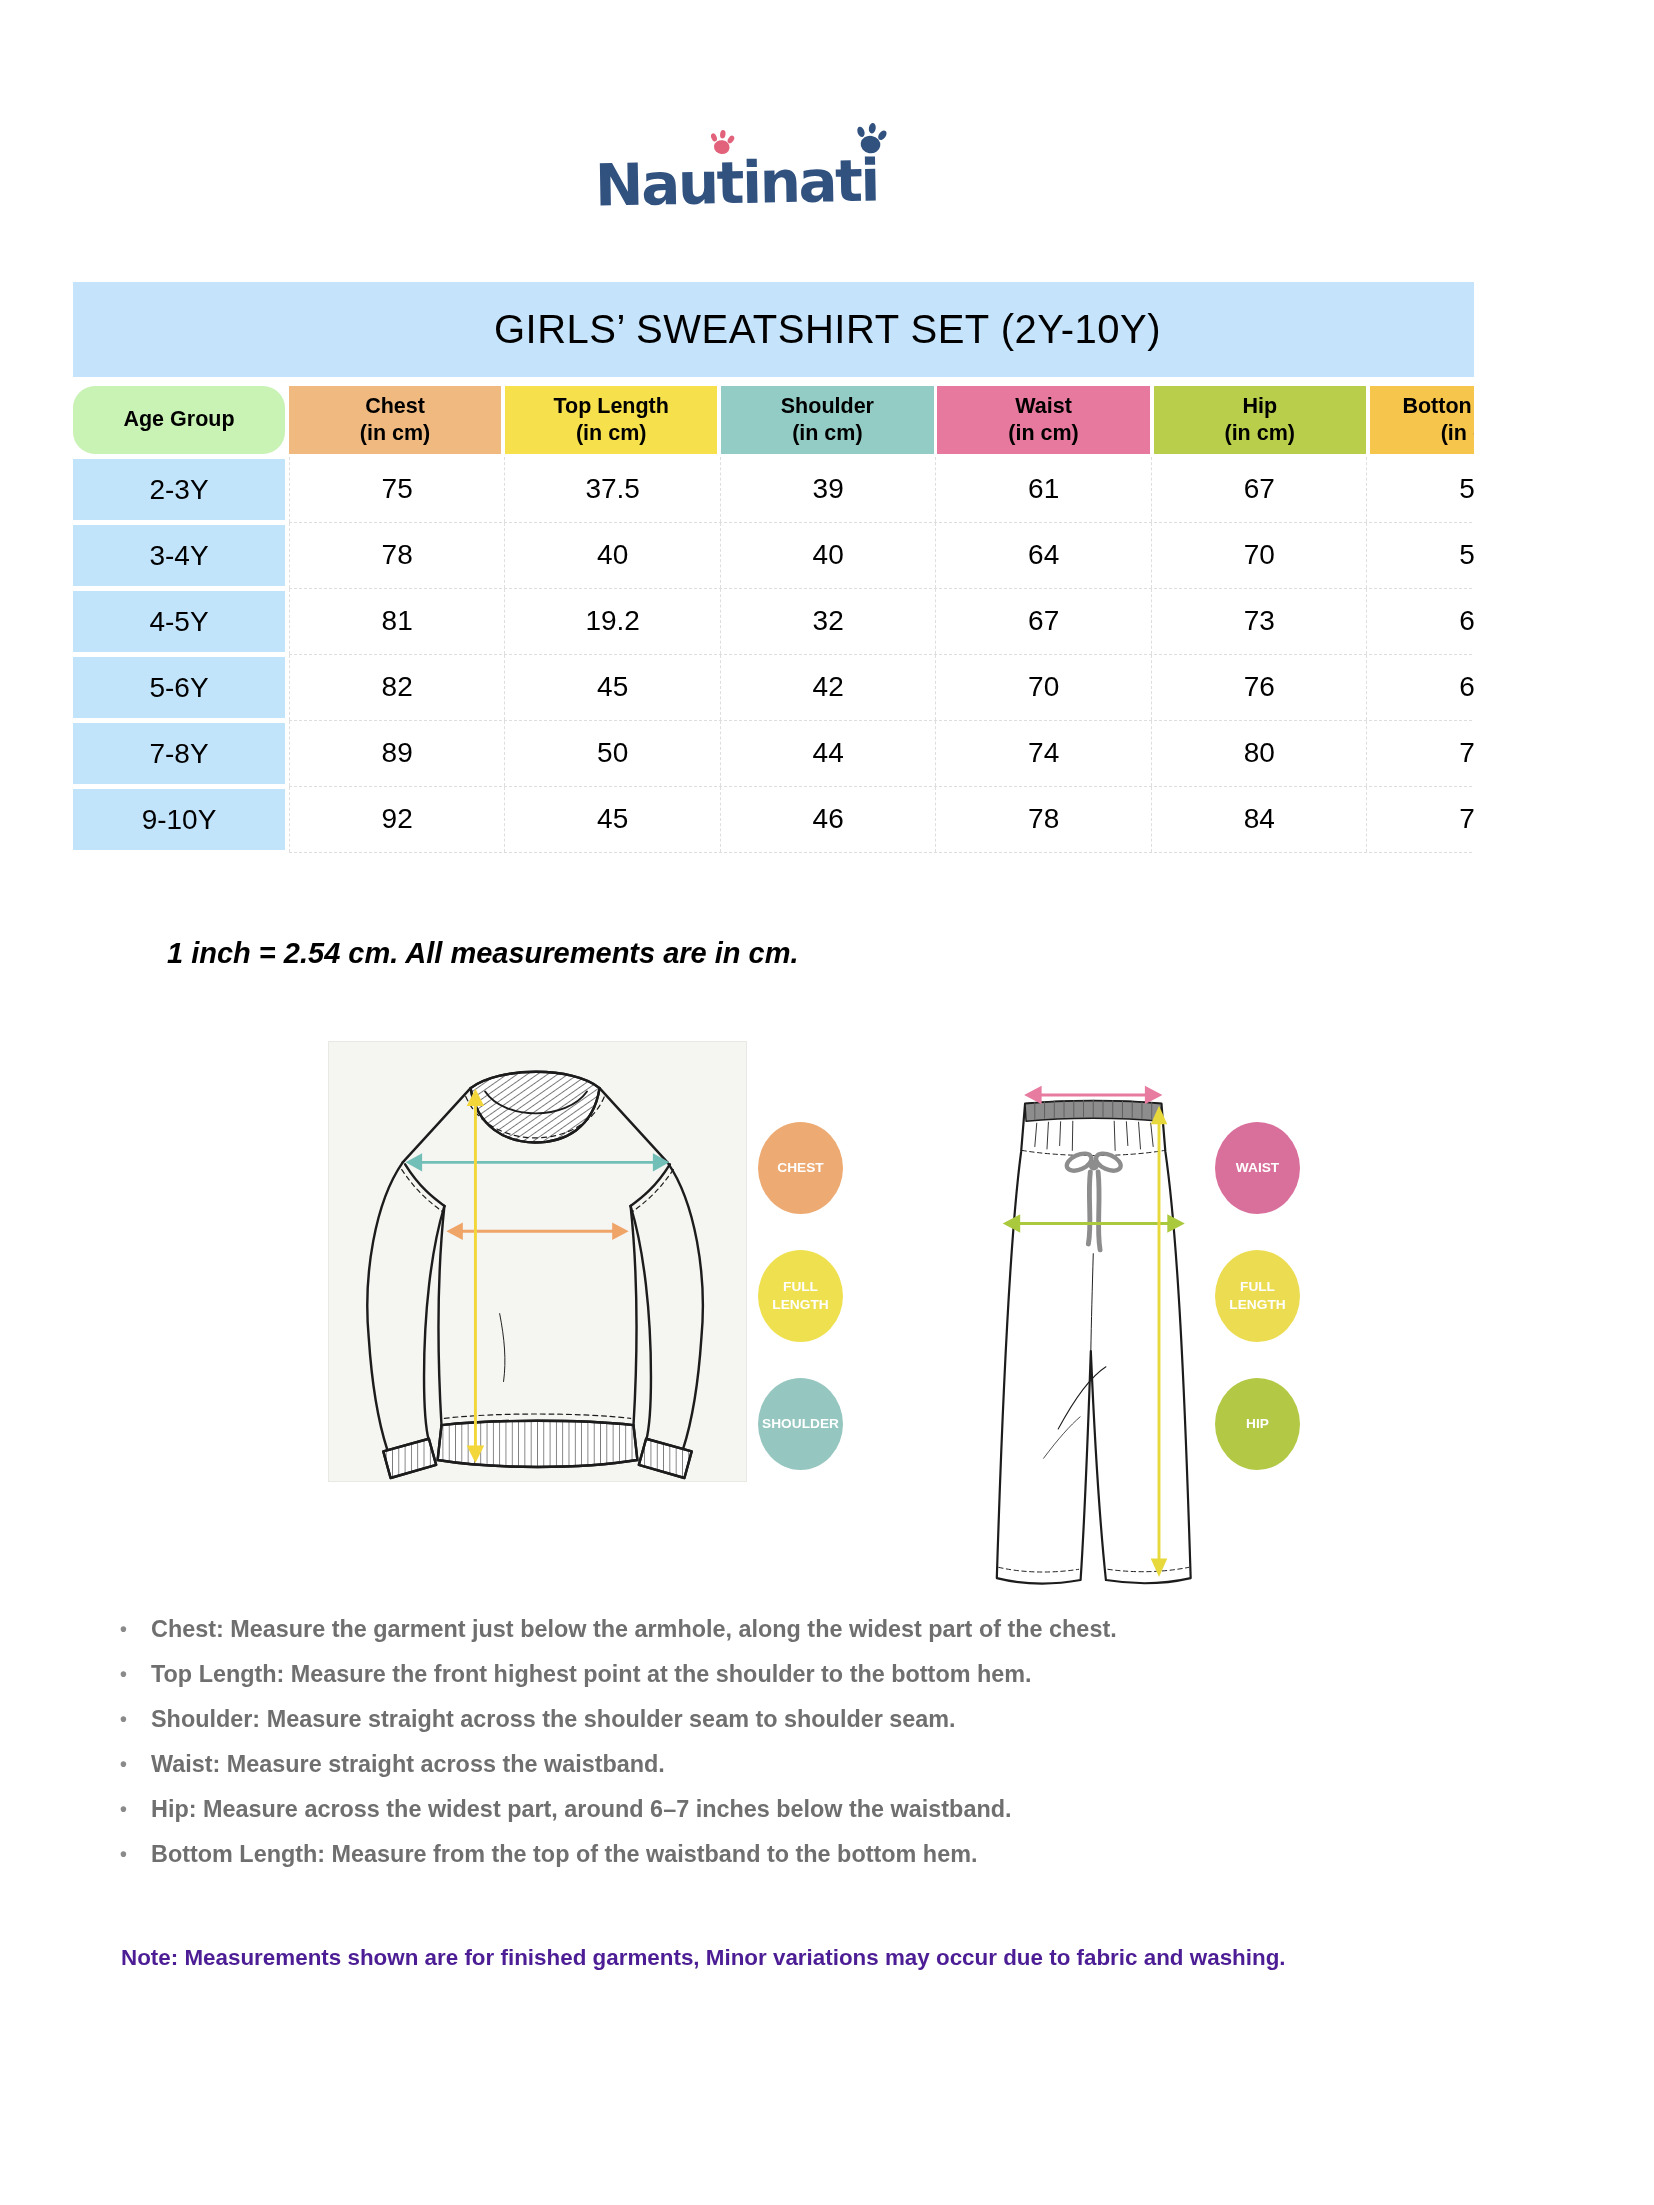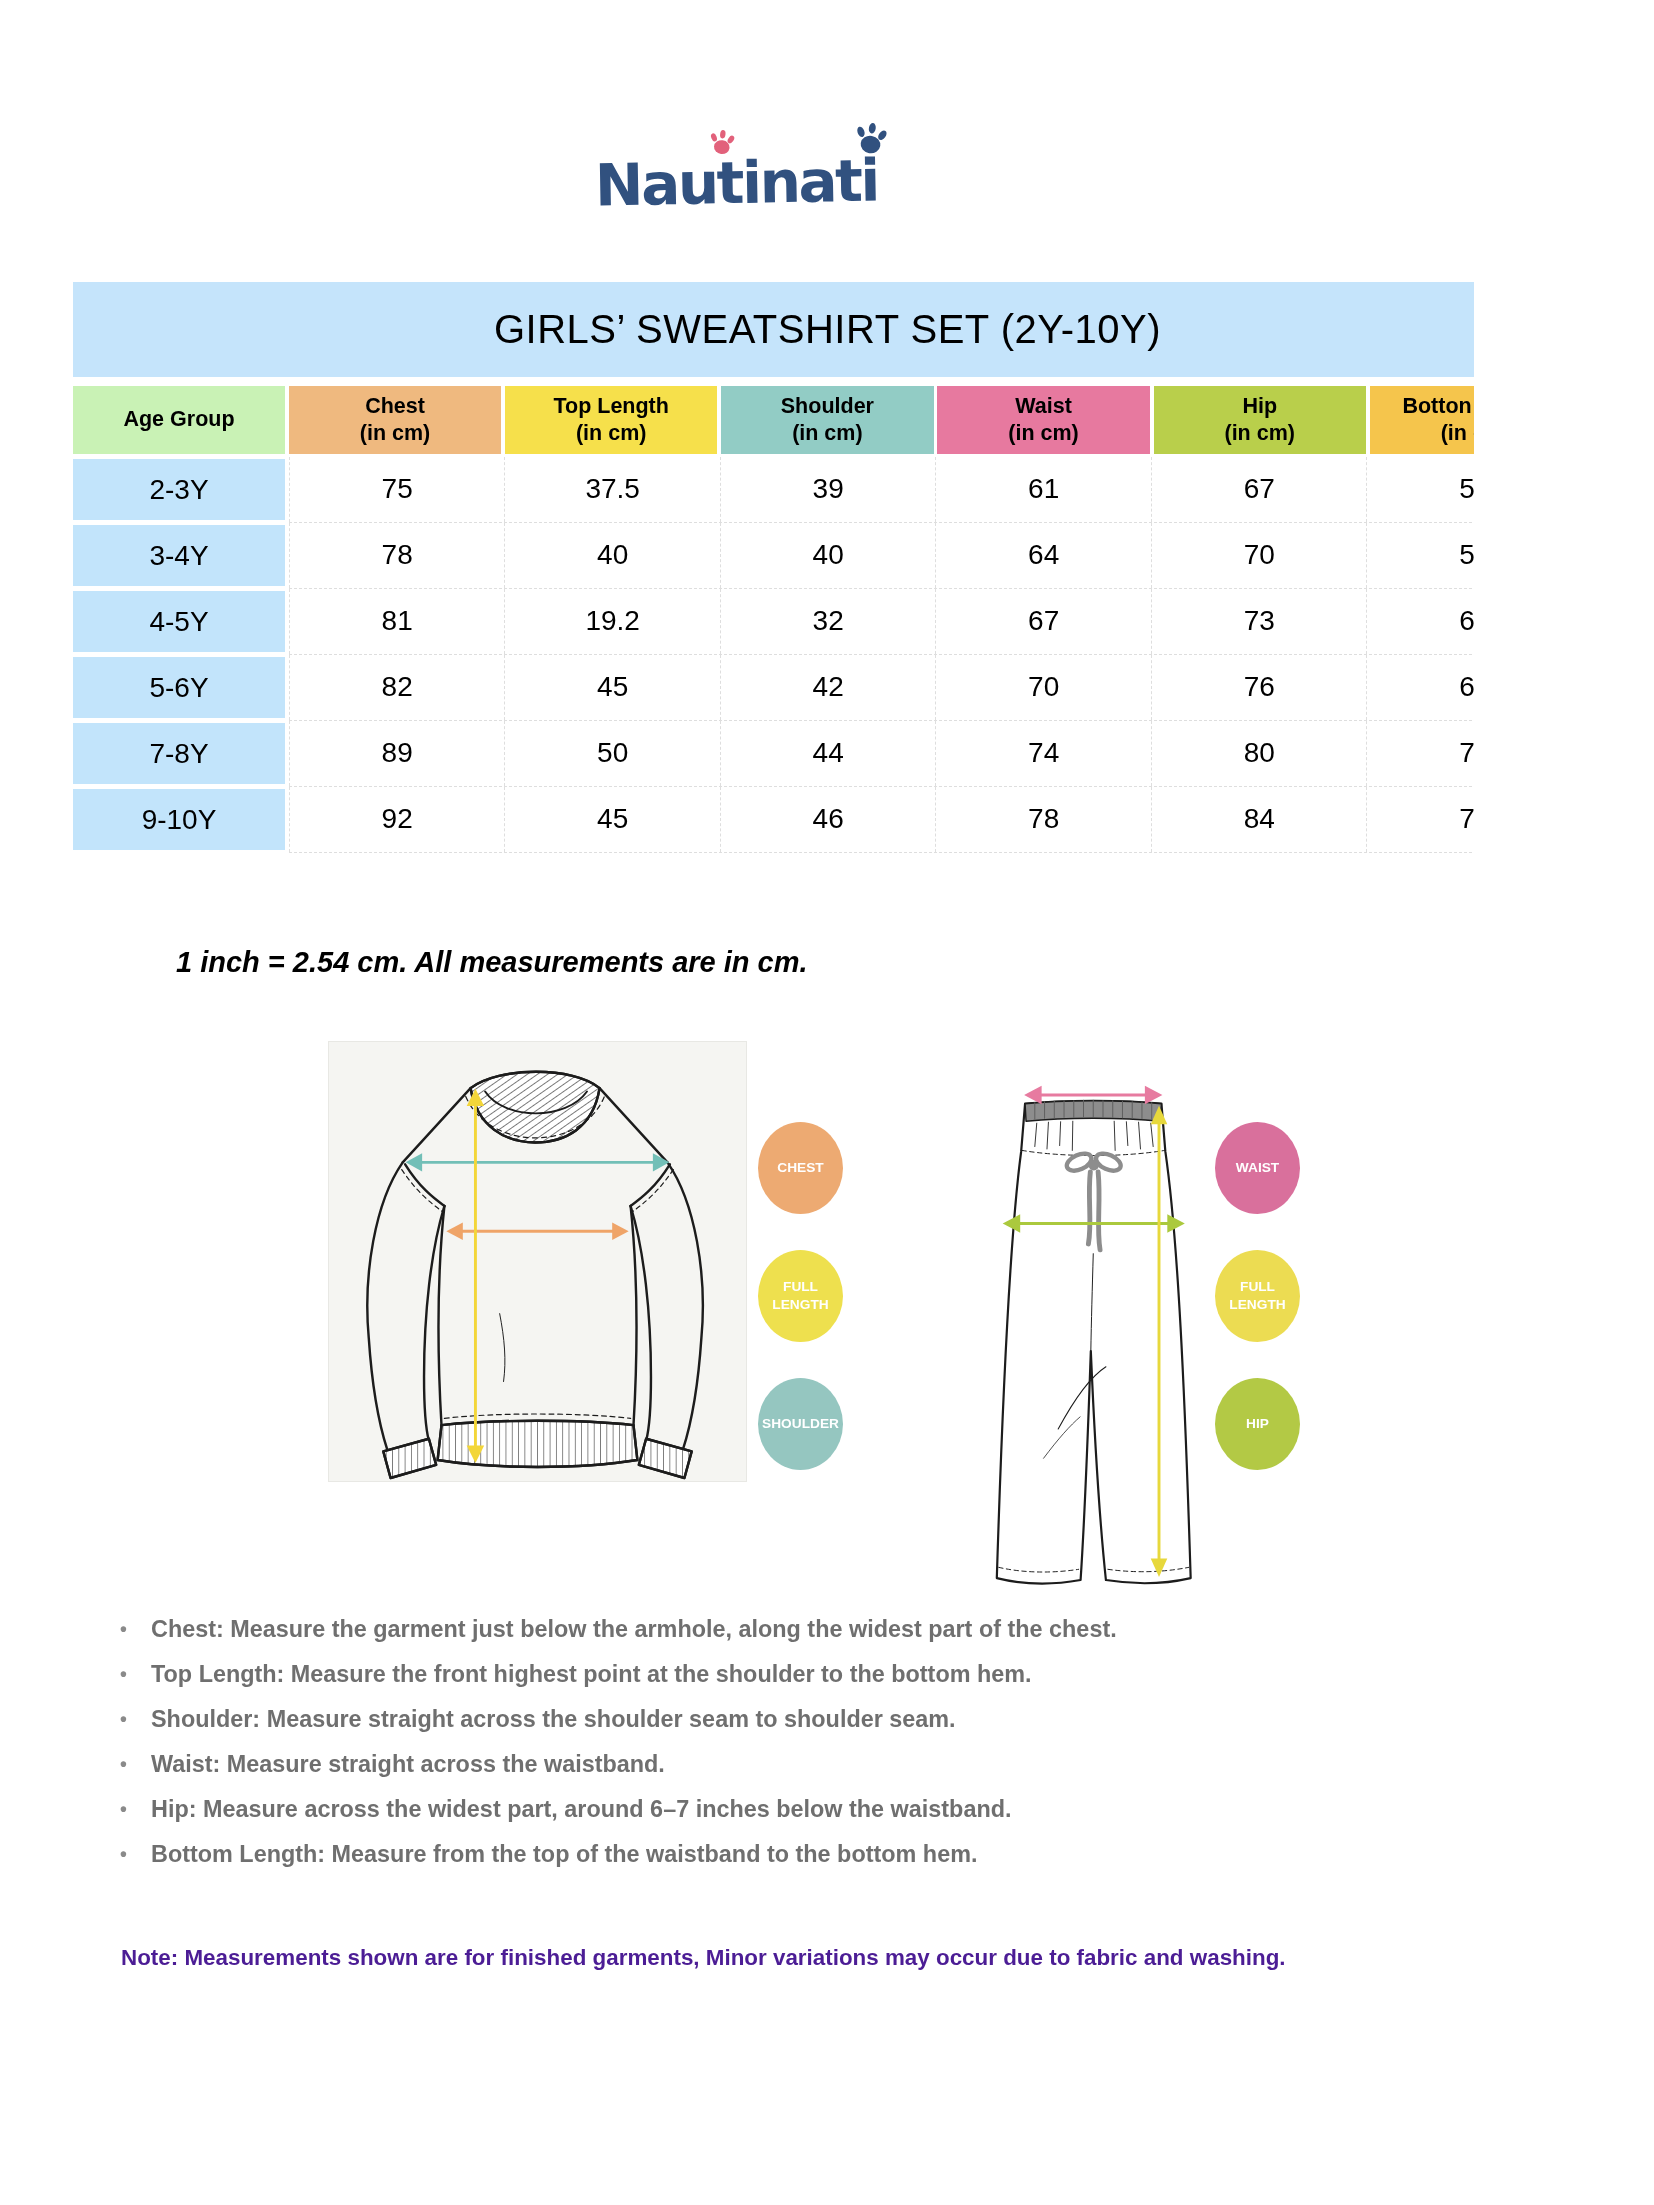--- a/index.html
+++ b/index.html
@@ -15,31 +15,31 @@
   .paw-pink{top:-21.5px;left:40%;width:30px;height:30px;color:#e2617b;transform:rotate(8deg);}
   .paw-navy{top:-26px;right:-12.7px;width:38px;height:38px;color:#31517f;transform:rotate(10deg);}
 
   
   .chart{position:absolute;left:73px;top:282px;width:1509px;}
   .banner{height:95px;display:flex;align-items:center;justify-content:center;}
   .banner span{font-size:40px;letter-spacing:0.5px;}
   .head-row{display:flex;gap:3.9px;height:68px;margin-top:8.8px;}
   .hcell{flex:1;display:flex;flex-direction:column;align-items:center;justify-content:center;
          font-weight:bold;font-size:21.5px;line-height:27px;text-align:center;}
-  .hcell.age{flex:0 0 212px;}
+  .hcell.age{flex:0 0 212px;border-radius:22px;}
   .tbody{margin-top:2.9px;}
   .trow{display:flex;height:66px;}
   .acell{flex:0 0 212px;margin:2.4px 3.9px 2.4px 0;display:flex;align-items:center;justify-content:center;
          font-size:28px;}
   .vals{flex:1;display:flex;border-bottom:1.5px dashed #dedede;}
   .vcell{flex:1;border-left:1.5px dashed #dedede;display:flex;align-items:center;justify-content:center;
          font-size:28px;}
 
   
-  .conv{position:absolute;left:163px;top:933px;font-size:29px;font-weight:bold;font-style:italic;margin:13px;}
+  .conv{position:absolute;left:163px;top:933px;font-size:29px;font-weight:bold;font-style:italic;margin:4px;}
 
   
   .panel{position:absolute;left:328px;top:1041px;width:419px;height:441px;
          background:#f5f5f2;border:1px solid #e8e8e4;box-sizing:border-box;}
   .panel svg{display:block;width:100%;height:100%;}
   .pants-box{position:absolute;left:990px;top:1078px;width:207px;height:517px;}
   .pants-box svg{display:block;width:100%;height:100%;}
   .label-col{position:absolute;width:85px;}
   .label-col.top{left:758px;top:1122px;}
   .label-col.bottom{left:1215px;top:1122px;}

